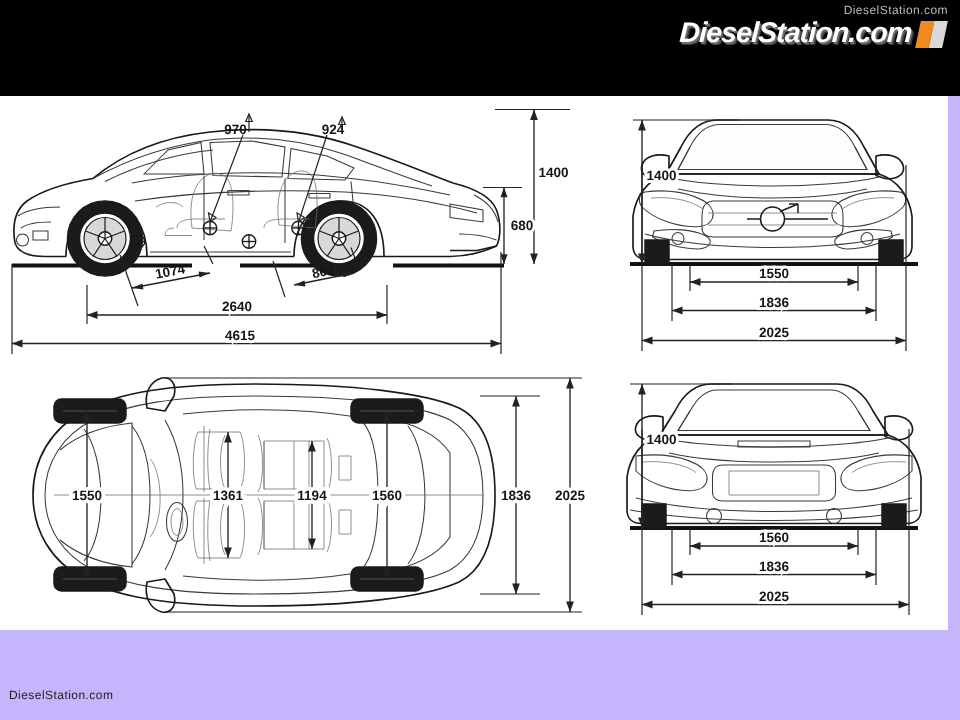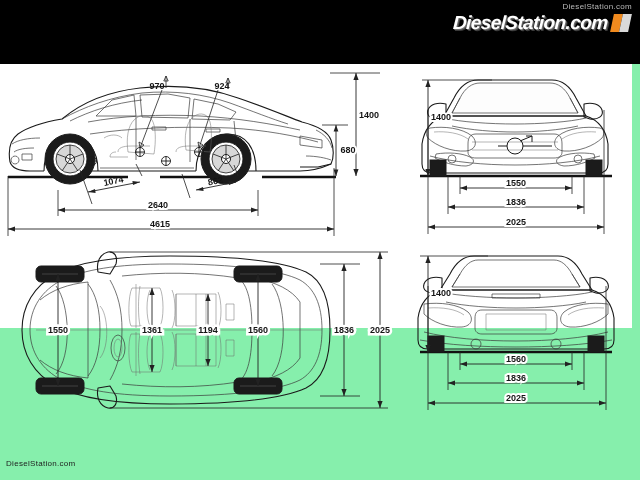--- a/index.html
+++ b/index.html
@@ -1,35 +1,35 @@
 <!DOCTYPE html>
 <html><head>
 <meta charset="utf-8">
 <title>Volvo C70 Dimensions</title>
 <style>
   html,body{margin:0;padding:0;background:#000;}
   body{width:640px;height:480px;overflow:hidden;
        font-family:"Liberation Sans","DejaVu Sans",sans-serif;}
-  #stage{position:relative;width:640px;height:480px;background:#86efac;}
+  #stage{position:relative;width:640px;height:480px;background:#c4b5fd;}
 
   
   #topbar{position:absolute;left:0;top:0;width:640px;height:64px;background:#000;}
   #brand-small{position:absolute;right:8px;top:2px;color:#b9b9b9;font-size:8px;
                letter-spacing:.3px;white-space:nowrap;}
   #logo{position:absolute;right:10px;top:12px;height:22px;display:flex;align-items:center;}
   #logo-word{font-size:19px;font-weight:bold;font-style:italic;color:#fff;
              letter-spacing:-0.6px;line-height:20px;white-space:nowrap;
              transform:skewX(-3deg);
              text-shadow:1px 1px 0 #6d6d6d, 2px 2px 0 #3a3a3a;}
   #logo-flag{display:flex;margin-left:4px;transform:skewX(-12deg);}
   #logo-flag .f1{width:9px;height:18px;background:#f08a1e;}
   #logo-flag .f2{width:9px;height:18px;background:#d9d9d9;}
 
   
-  #sheet{position:absolute;left:0;top:64px;width:632px;height:264px;background:#fff;}
+  #sheet{position:absolute;left:0;top:64px;width:632px;height:356px;background:#fff;}
 
   
   #brand-bottom{position:absolute;left:6px;top:459px;color:#1d1d1d;font-size:8px;
                 letter-spacing:.3px;white-space:nowrap;}
 
   
   .panel{position:absolute;}
   #p-side { left:0;   top:0;   width:400px; height:176px; }
   #p-front{ left:400px;top:0;  width:232px; height:176px; }
   #p-top  { left:0;   top:176px;width:400px;height:180px; }

